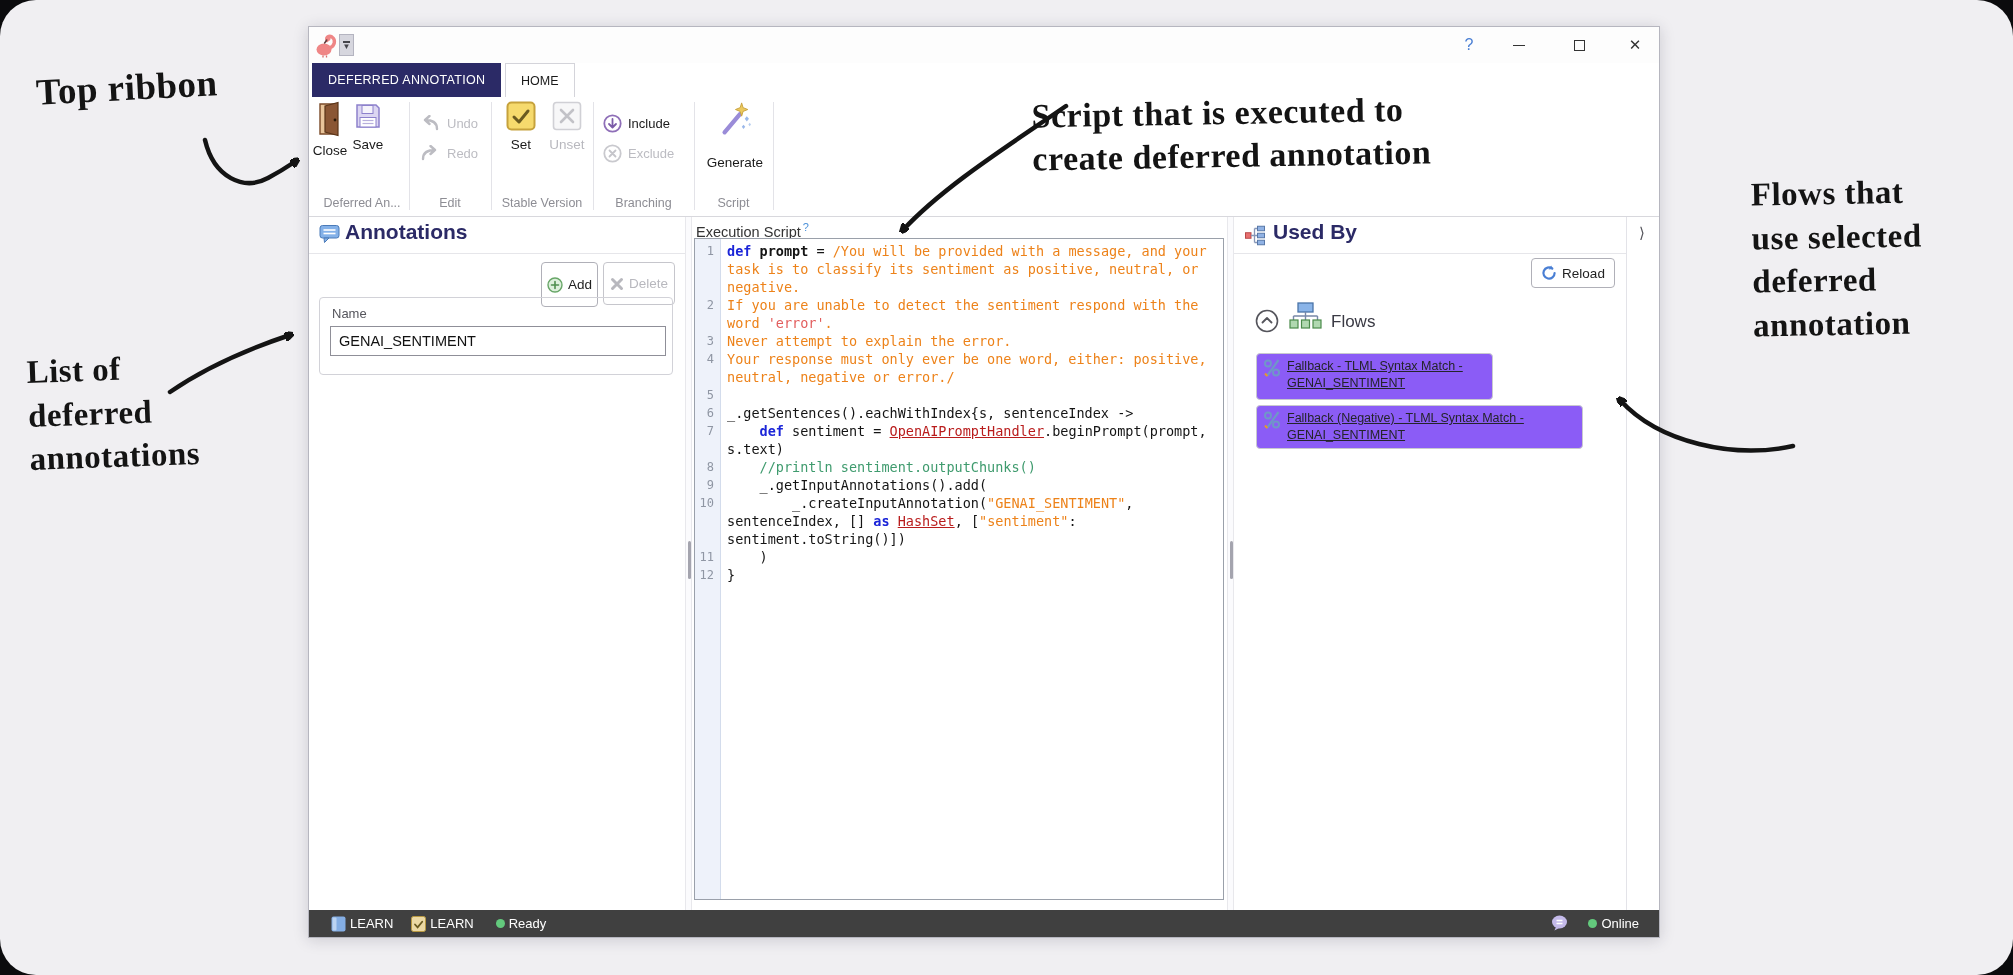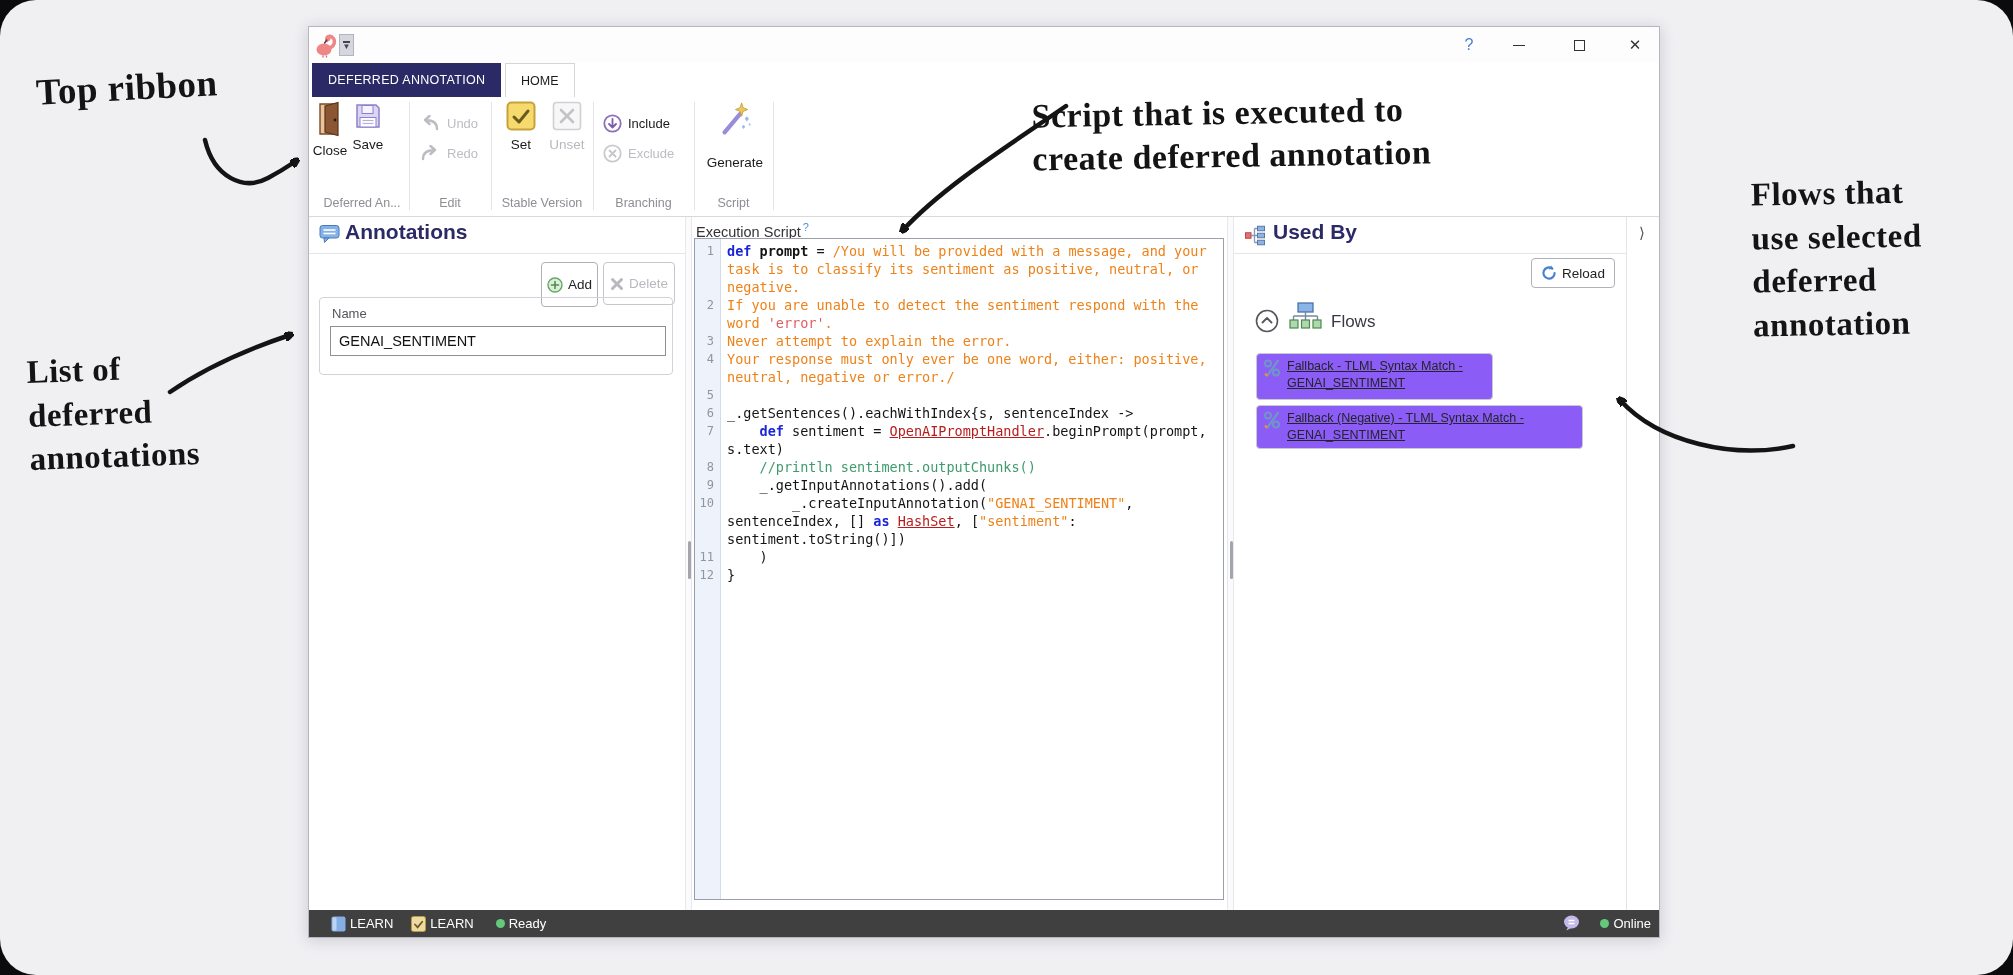--- a/index.html
+++ b/index.html
@@ -391,21 +391,21 @@
         <span class="sb-text">Ready</span>
 
         <span style="flex:1;"></span>
         <svg width="17" height="17" viewBox="0 0 17 17">
           <ellipse cx="8.5" cy="7" rx="7.5" ry="6.5" fill="#c4baea"></ellipse>
           <path d="M5 12 l-1.6 3.6 l4.8 -2.6 z" fill="#c4baea"></path>
           <line x1="5.5" y1="5.5" x2="11.5" y2="5.5" stroke="#fff" stroke-width="1.5"></line>
           <line x1="5.5" y1="8.5" x2="11.5" y2="8.5" stroke="#fff" stroke-width="1.5"></line>
         </svg>
         <span class="sb-dot" style="margin-left:20px;"></span>
-        <span class="sb-text" style="margin-right:4px;">Online</span>
+        <span class="sb-text" style="margin-right:16px;">Online</span>
         <span style="width:4px;"></span>
       </div>
     </div>
 
     <div class="hand" style="left:36px;top:66px;font-size:37px;transform:rotate(-3deg);">Top ribbon</div>
     <div class="hand" style="left:1032px;top:92px;font-size:34px;line-height:1.25;transform:rotate(-1deg);">Script that is executed to
 create deferred annotation</div>
     <div class="hand" style="left:1752px;top:172px;font-size:33px;line-height:1.32;transform:rotate(-1deg);">Flows that
 use selected
 deferred

